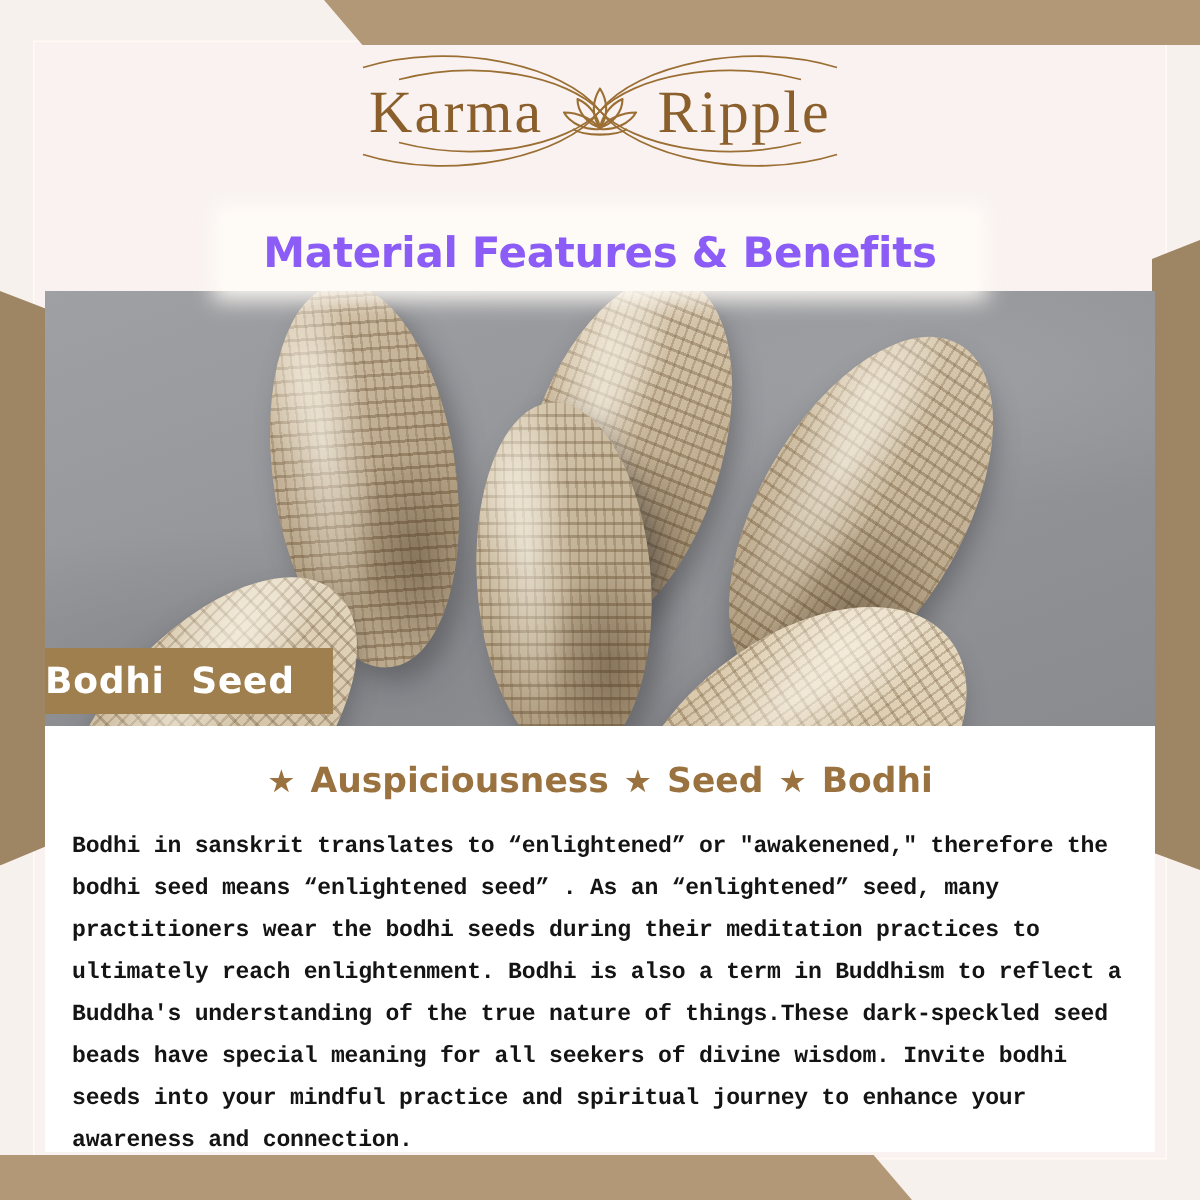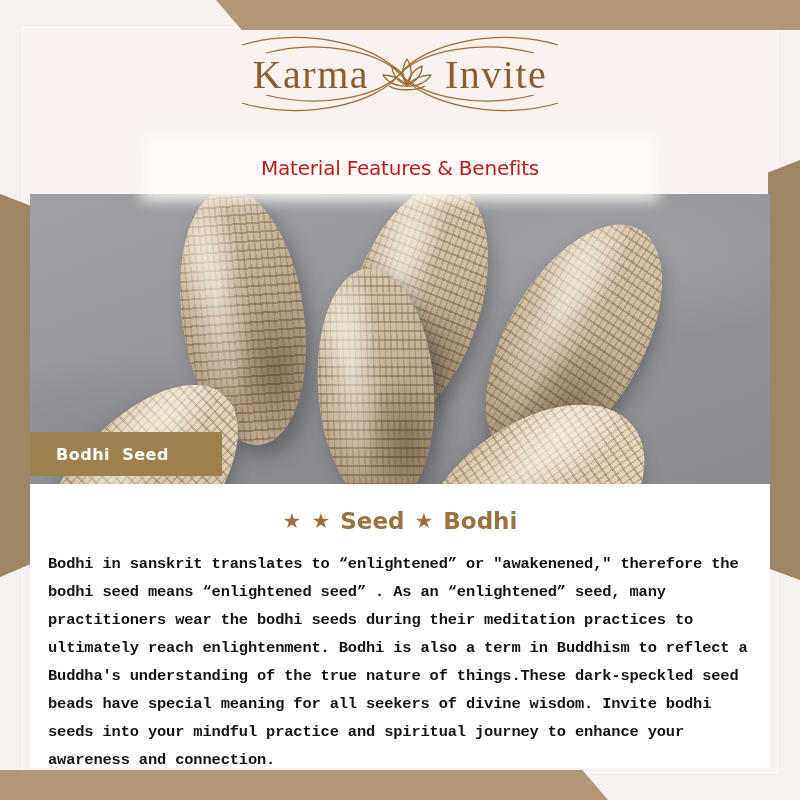--- a/index.html
+++ b/index.html
@@ -99,24 +99,24 @@
     width: 504px; height: 52px;
     background: #fefbf7;
     display: flex;
     align-items: center;
     justify-content: center;
     z-index: 6;
     box-shadow: 0 0 14px 6px rgba(255,252,247,0.95);
   }
   .title-text {
     font-family: "DejaVu Sans", sans-serif;
-    font-weight: normal;
-    font-size: 20px;
+    font-weight: bold;
+    font-size: 28px;
     letter-spacing: -0.2px;
-    color: #b91c1c;
+    color: #8b5cf6;
     white-space: nowrap;
   }
 
   
   .photo {
     position: absolute;
     left: 30px; top: 194px;
     width: 740px; height: 290px;
     background: #949599;
     overflow: hidden;
@@ -206,24 +206,23 @@
   .seed-tab {
     position: absolute;
     left: 0; top: 238px;
     width: 192px; height: 44px;
     background: #a07f4f;
     display: flex;
     align-items: center;
     z-index: 5;
   }
   .seed-tab-label {
-    margin-left: 26px;
     font-family: "DejaVu Sans", sans-serif;
     font-weight: bold;
-    font-size: 16px;
+    font-size: 24px;
     letter-spacing: 0.5px;
     color: #ffffff;
     white-space: pre;
   }
 
   
   .text-card {
     position: absolute;
     left: 30px; top: 484px;
     width: 740px; height: 284px;
@@ -291,21 +290,21 @@
             <g fill="none" stroke="#9b6f34" stroke-width="1.4" stroke-linejoin="round">
               <path d="M28 6 C 23 14, 22 24, 28 32 C 34 24, 33 14, 28 6 Z"></path>
               <path d="M28 32 C 20 30, 13 22, 13 13 C 20 16, 26 23, 28 32 Z"></path>
               <path d="M28 32 C 36 30, 43 22, 43 13 C 36 16, 30 23, 28 32 Z"></path>
               <path d="M28 33 C 18 34, 8 29, 4 22 C 13 22, 23 26, 28 33 Z"></path>
               <path d="M28 33 C 38 34, 48 29, 52 22 C 43 22, 33 26, 28 33 Z"></path>
               <path d="M10 33 C 17 38, 39 38, 46 33"></path>
             </g>
           </svg>
         </span>
-        <span class="logo-word">Invite</span>
+        <span class="logo-word">Ripple</span>
       </div>
     </div>
   </div>
 
   <div class="photo">
     <div class="photo-bg"></div>
     <div class="seed seed-a"></div>
     <div class="seed seed-b"></div>
     <div class="seed seed-c"></div>
     <div class="seed seed-e"></div>
@@ -317,20 +316,21 @@
     </div>
   </div>
 
   <div class="title-banner">
     <span class="title-text">Material Features &amp; Benefits</span>
   </div>
 
   <div class="text-card">
     <div class="headline">
       <span class="star">★</span>
+      <span>Auspiciousness</span>
       <span class="star">★</span>
       <span>Seed</span>
       <span class="star">★</span>
       <span>Bodhi</span>
     </div>
     <div class="body-copy">Bodhi in sanskrit translates to “enlightened” or "awakenened," therefore the bodhi seed means “enlightened seed” . As an “enlightened” seed, many practitioners wear the bodhi seeds during their meditation practices to ultimately reach enlightenment. Bodhi is also a term in Buddhism to reflect a Buddha's understanding of the true nature of things.These dark-speckled seed beads have special meaning for all seekers of divine wisdom. Invite bodhi seeds into your mindful practice and spiritual journey to enhance your awareness and connection.</div>
   </div>
 
 </div>
 

